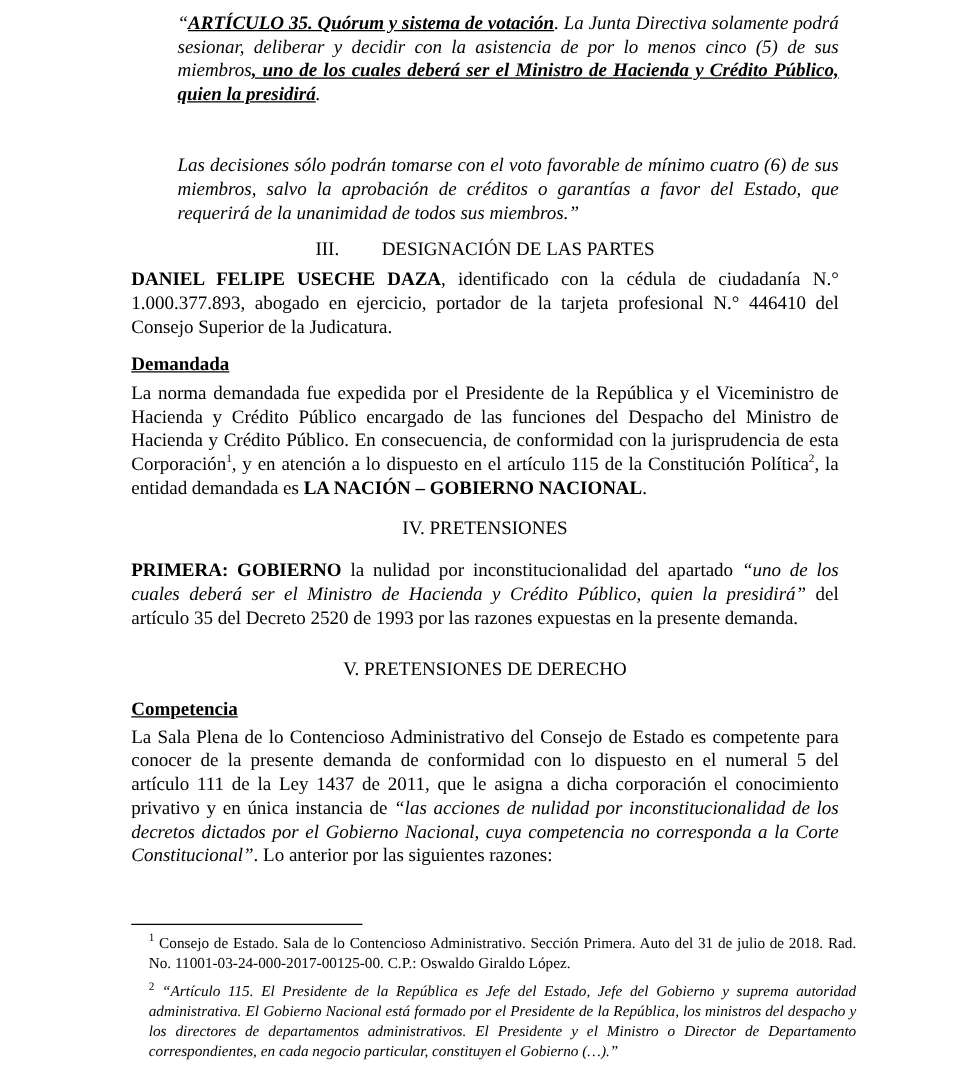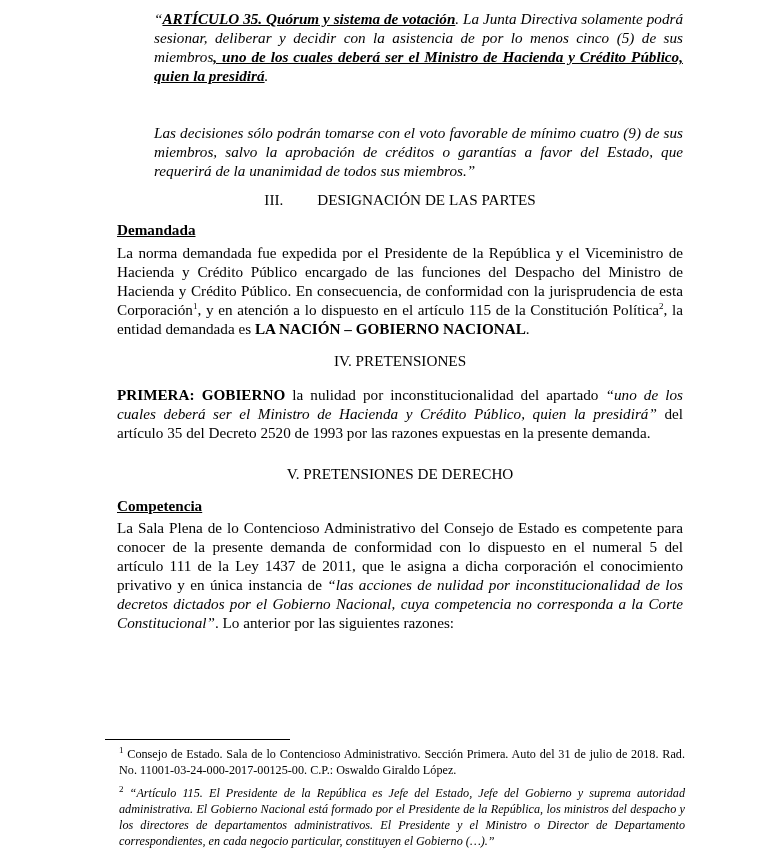--- a/index.html
+++ b/index.html
@@ -1,42 +1,43 @@
 <!DOCTYPE html>
 <html><head>
 <meta charset="utf-8">
 <style>
   html, body { margin: 0; padding: 0; background: #ffffff; }
   body { width: 776px; height: 856px; overflow: hidden; position: relative;
          font-family: "Liberation Serif", "DejaVu Serif", serif; color: #000; }
-  .page { position: absolute; left: 117px; top: 0; width: 566px; }
+  .page { position: absolute; left: 105px; top: 0; width: 566px; }
   p { margin: 0; }
   .just { text-align: justify; font-size: 15.2px; line-height: 19px; }
   .quote { margin-left: 37px; font-style: italic; }
   .u { text-decoration: underline; }
   .b { font-weight: bold; }
   .i { font-style: italic; }
   .center { text-align: center; font-weight: normal; font-size: 15.2px; line-height: 19px; }
   .subhead { font-weight: bold; text-decoration: underline; font-size: 15.2px; line-height: 19px; }
   sup { font-size: 9px; line-height: 0; vertical-align: super; }
   .sep { position: absolute; left: 105px; top: 739px; width: 185px; height: 1px; background: #000; }
   .fn { position: absolute; left: 119px; width: 566px; font-size: 12.2px; line-height: 16px; text-align: justify; }
   .num { display:inline-block; width: 50px; }
 </style>
 </head>
 <body>
 
 <div class="page">
 
   <p class="just quote" style="margin-top:9px;"><span>“</span><span class="b u">ARTÍCULO 35. Quórum y sistema de votación</span><span>. La Junta Directiva solamente podrá sesionar, deliberar y decidir con la asistencia de por lo menos cinco (5) de sus miembros</span><span class="b u">, uno de los cuales deberá ser el Ministro de Hacienda y Crédito Público, quien la presidirá</span><span>.</span></p>
 
-  <p class="just quote" style="margin-top:38px;">Las decisiones sólo podrán tomarse con el voto favorable de mínimo cuatro (9) de sus miembros, salvo la aprobación de créditos o garantías a favor del Estado, que requerirá de la unanimidad de todos sus miembros.”</p>
+  <p class="just quote" style="margin-top:38px;">Las decisiones sólo podrán tomarse con el voto favorable de mínimo cuatro (6) de sus miembros, salvo la aprobación de créditos o garantías a favor del Estado, que requerirá de la unanimidad de todos sus miembros.”</p>
 
   <p class="center" style="margin-top:10px;"><span class="num" style="width:auto;margin-right:34px;">III.</span><span>DESIGNACIÓN DE LAS PARTES</span></p>
 
+  <p class="just" style="margin-top:5px;"><span class="b">DANIEL FELIPE USECHE DAZA</span><span>, identificado con la cédula de ciudadanía N.° 1.000.377.893, abogado en ejercicio, portador de la tarjeta profesional N.° 446410 del Consejo Superior de la Judicatura.</span></p>
 
   <p class="subhead" style="margin-top:11px;">Demandada</p>
   <p class="just" style="margin-top:4px;"><span>La norma demandada fue expedida por el Presidente de la República y el Viceministro de Hacienda y Crédito Público encargado de las funciones del Despacho del Ministro de Hacienda y Crédito Público. En consecuencia, de conformidad con la jurisprudencia de esta Corporación</span><sup>1</sup><span>, y en atención a lo dispuesto en el artículo 115 de la Constitución Política</span><sup>2</sup><span>, la entidad demandada es </span><span class="b">LA NACIÓN – GOBIERNO NACIONAL</span><span>.</span></p>
 
   <p class="center" style="margin-top:13px;">IV. PRETENSIONES</p>
   <p class="just" style="margin-top:15px;"><span class="b">PRIMERA: GOBIERNO</span><span> la nulidad por inconstitucionalidad del apartado </span><span class="i">“uno de los cuales deberá ser el Ministro de Hacienda y Crédito Público, quien la presidirá”</span><span> del artículo 35 del Decreto 2520 de 1993 por las razones expuestas en la presente demanda.</span></p>
 
   <p class="center" style="margin-top:22px;">V. PRETENSIONES DE DERECHO</p>
   <p class="subhead" style="margin-top:13px;">Competencia</p>
   <p class="just" style="margin-top:3px;"><span>La Sala Plena de lo Contencioso Administrativo del Consejo de Estado es competente para conocer de la presente demanda de conformidad con lo dispuesto en el numeral 5 del artículo 111 de la Ley 1437 de 2011, que le asigna a dicha corporación el conocimiento privativo y en única instancia de </span><span class="i">“las acciones de nulidad por inconstitucionalidad de los decretos dictados por el Gobierno Nacional, cuya competencia no corresponda a la Corte Constitucional”</span><span>. Lo anterior por las siguientes razones:</span></p>

